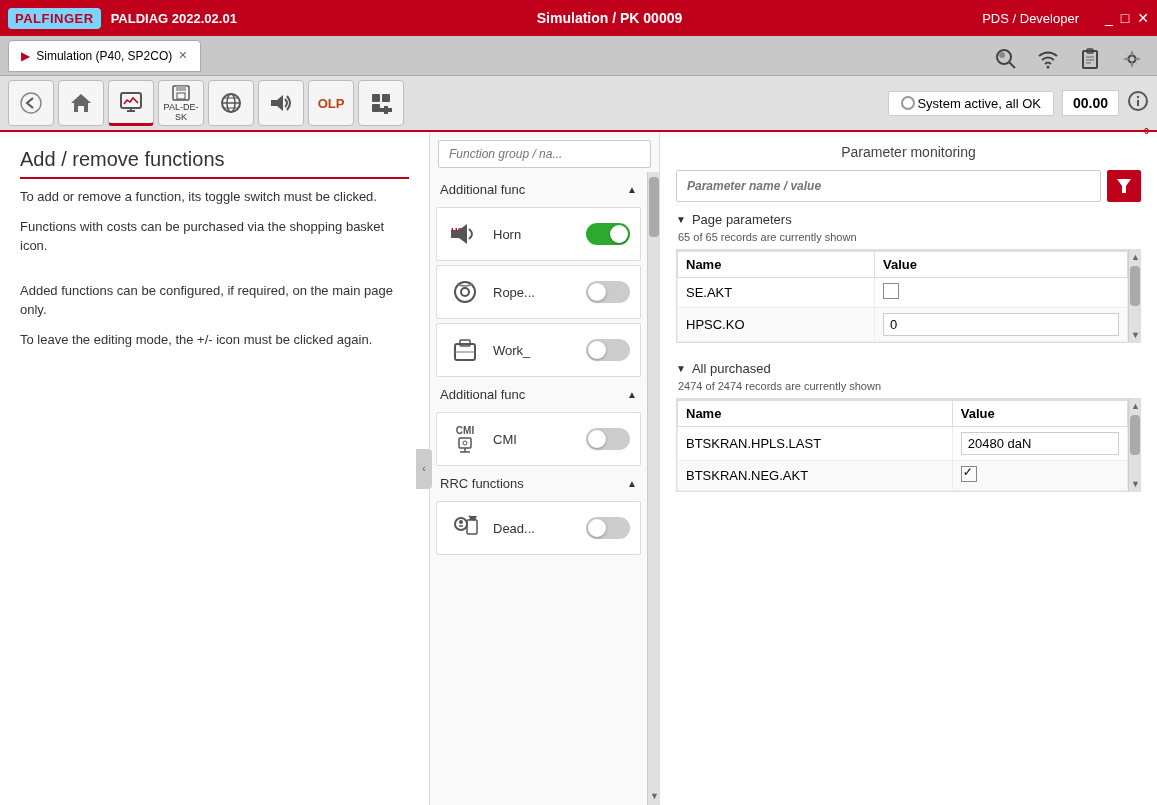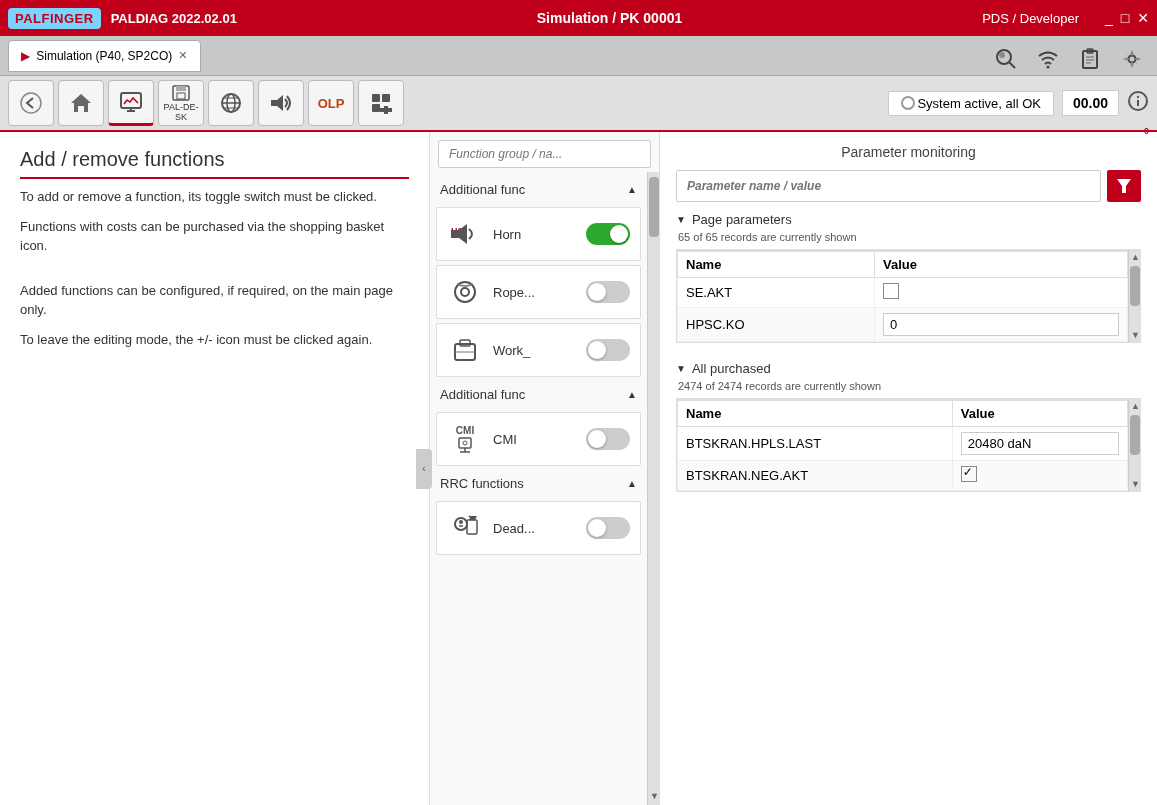--- a/index.html
+++ b/index.html
@@ -272,21 +272,21 @@
       border: 1px solid #ddd;
     }
     .param-table-wrap table { flex: 1; }
   </style>
 </head>
 <body>
 
 <div id="titlebar">
   <div id="logo">PALFINGER</div>
   <div id="titlebar-app">PALDIAG 2022.02.01</div>
-  <div id="titlebar-center">Simulation / PK 00001</div>
+  <div id="titlebar-center">Simulation / PK 00009</div>
   <div id="titlebar-right">PDS / Developer</div>
   <div id="titlebar-controls">
     <span>_</span>
     <span>□</span>
     <span>✕</span>
   </div>
 </div>
 
 <div id="tabbar">
   <div class="tab">

